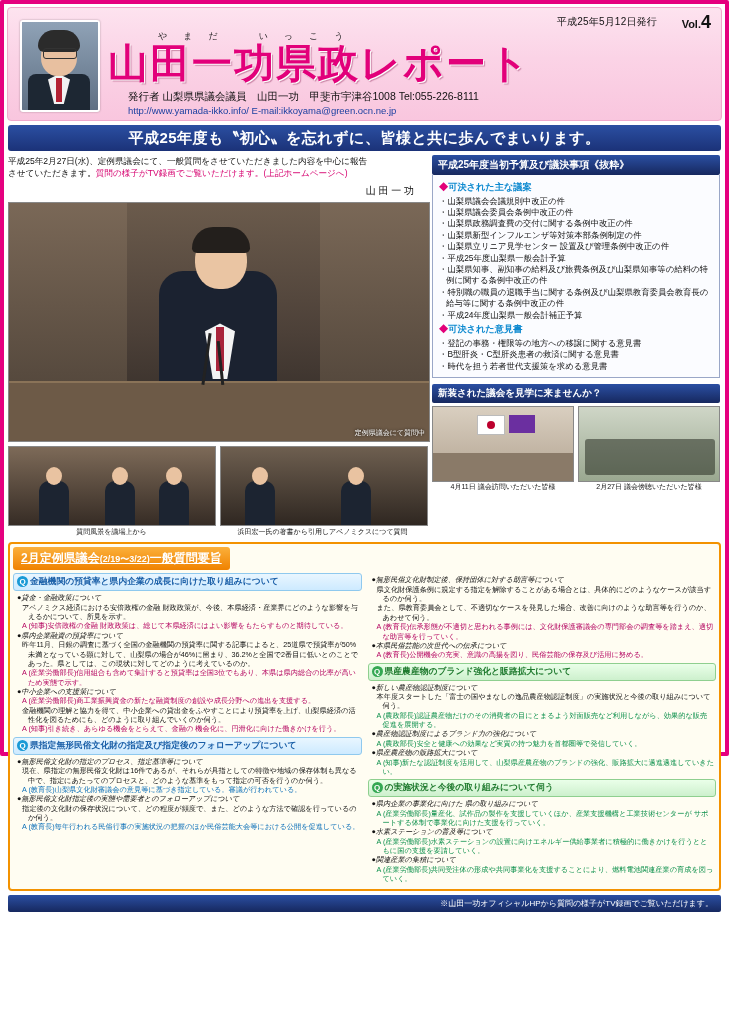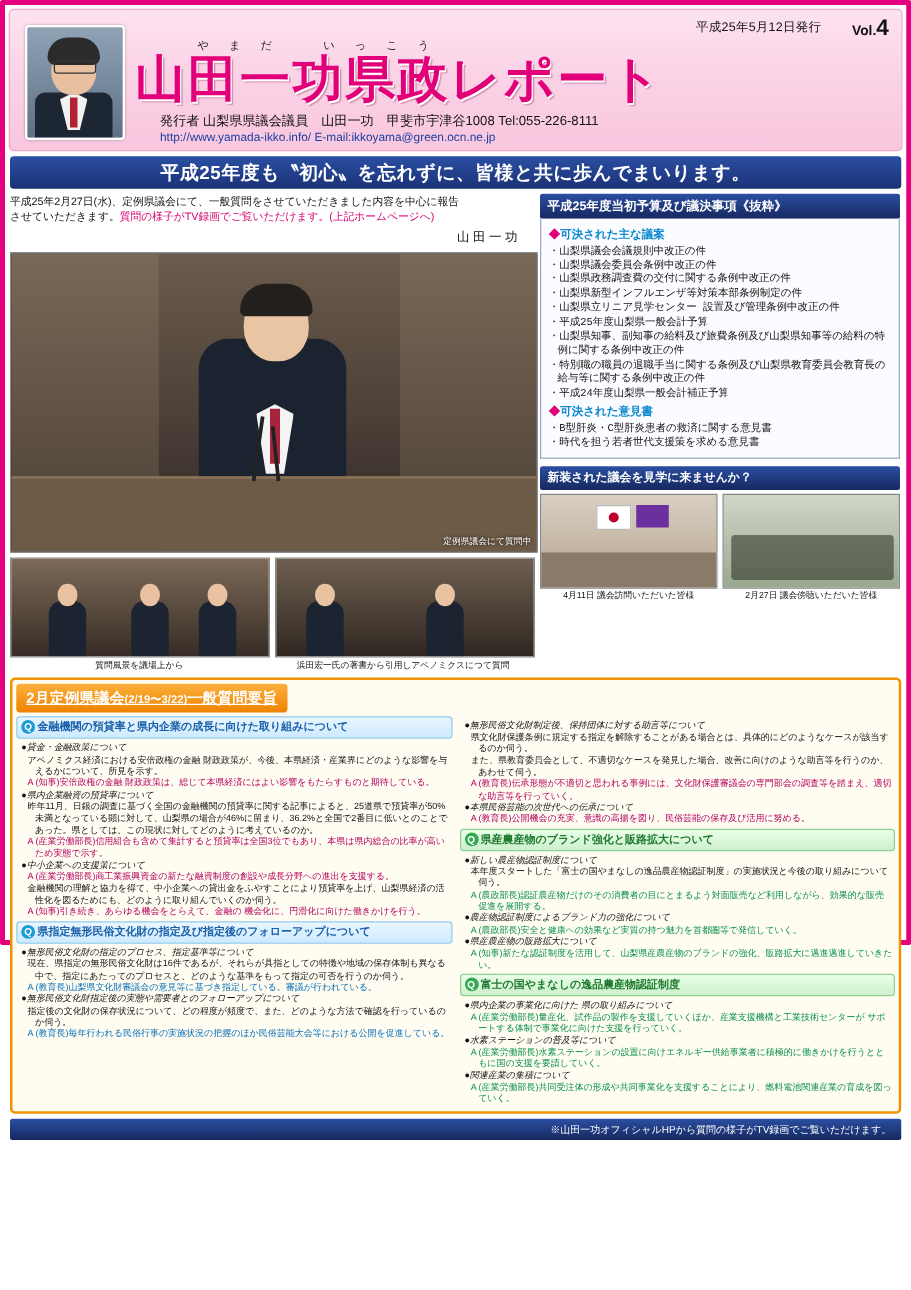--- a/index.html
+++ b/index.html
@@ -144,21 +144,21 @@
   }
   .rbox {
     border:1px solid #9aa7c7;
     border-top:none;
     padding:4px 6px 5px 6px;
     background:#fbfcff;
     font-size:8.4px; line-height:1.36;
   }
   .sub-head { color:#0f8ad0; font-weight:bold; font-size:9.2px; margin:2px 0 2px 0; }
   .sub-head .mark { color:#e2007a; }
-  .item { padding-left:7px; text-indent:-7px;font-family:Liberation Mono, monospace; }
+  .item { padding-left:7px; text-indent:-7px; }
 
   .visit-title {
     margin-top:6px;
     background:linear-gradient(180deg,#2b4fa2,#16285f);
     color:#fff; font-weight:bold; font-size:9.5px;
     padding:3px 6px; border-radius:2px;
   }
   .visit-photos { display:flex; gap:4px; margin-top:3px; }
   .vp { width:142px; height:74px; border:1px solid #888; position:relative; overflow:hidden; }
   .vp1 { background:linear-gradient(180deg,#d9cfc0,#b3a391); }
@@ -312,20 +312,21 @@
         <div class="item">・山梨県議会会議規則中改正の件</div>
         <div class="item">・山梨県議会委員会条例中改正の件</div>
         <div class="item">・山梨県政務調査費の交付に関する条例中改正の件</div>
         <div class="item">・山梨県新型インフルエンザ等対策本部条例制定の件</div>
         <div class="item">・山梨県立リニア見学センター 設置及び管理条例中改正の件</div>
         <div class="item">・平成25年度山梨県一般会計予算</div>
         <div class="item">・山梨県知事、副知事の給料及び旅費条例及び山梨県知事等の給料の特例に関する条例中改正の件</div>
         <div class="item">・特別職の職員の退職手当に関する条例及び山梨県教育委員会教育長の給与等に関する条例中改正の件</div>
         <div class="item">・平成24年度山梨県一般会計補正予算</div>
         <div class="sub-head"><span class="mark">◆</span><span>可決された意見書</span></div>
+        <div class="item">・登記の事務・権限等の地方への移譲に関する意見書</div>
         <div class="item">・B型肝炎・C型肝炎患者の救済に関する意見書</div>
         <div class="item">・時代を担う若者世代支援策を求める意見書</div>
       </div>
 
       <div class="visit-title">新装された議会を見学に来ませんか？</div>
       <div class="visit-photos">
         <div class="vp vp1">
           <div class="flagjp"></div>
             <div class="flagyn"></div>
             <div class="seats"></div>
@@ -388,21 +389,21 @@
         <div class="q-body">
           <div class="bullet">●新しい農産物認証制度について</div>
           <div class="sub">本年度スタートした「富士の国やまなしの逸品農産物認証制度」の実施状況と今後の取り組みについて伺う。</div>
           <div class="ans3">A (農政部長)認証農産物だけのその消費者の目にとまるよう対面販売など利用しながら、効果的な販売促進を展開する。</div>
           <div class="bullet">●農産物認証制度によるブランド力の強化について</div>
           <div class="ans3">A (農政部長)安全と健康への効果など実質の持つ魅力を首都圏等で発信していく。</div>
           <div class="bullet">●県産農産物の販路拡大について</div>
           <div class="ans3">A (知事)新たな認証制度を活用して、山梨県産農産物のブランドの強化、販路拡大に邁進邁進していきたい。</div>
         </div>
 
-        <div class="q-title">富士の国やまなしの逸品農産物認証制度</div>
+        <div class="q-title">の実施状況と今後の取り組みについて伺う</div>
         <div class="q-body">
           <div class="bullet">●県内企業の事業化に向けた 県の取り組みについて</div>
           <div class="ans3">A (産業労働部長)量産化、試作品の製作を支援していくほか、産業支援機構と工業技術センターが サポートする体制で事業化に向けた支援を行っていく。</div>
           <div class="bullet">●水素ステーションの普及等について</div>
           <div class="ans3">A (産業労働部長)水素ステーションの設置に向けエネルギー供給事業者に積極的に働きかけを行うとともに国の支援を要請していく。</div>
           <div class="bullet">●関連産業の集積について</div>
           <div class="ans3">A (産業労働部長)共同受注体の形成や共同事業化を支援することにより、燃料電池関連産業の育成を図っていく。</div>
         </div>
       </div>
     </div>

